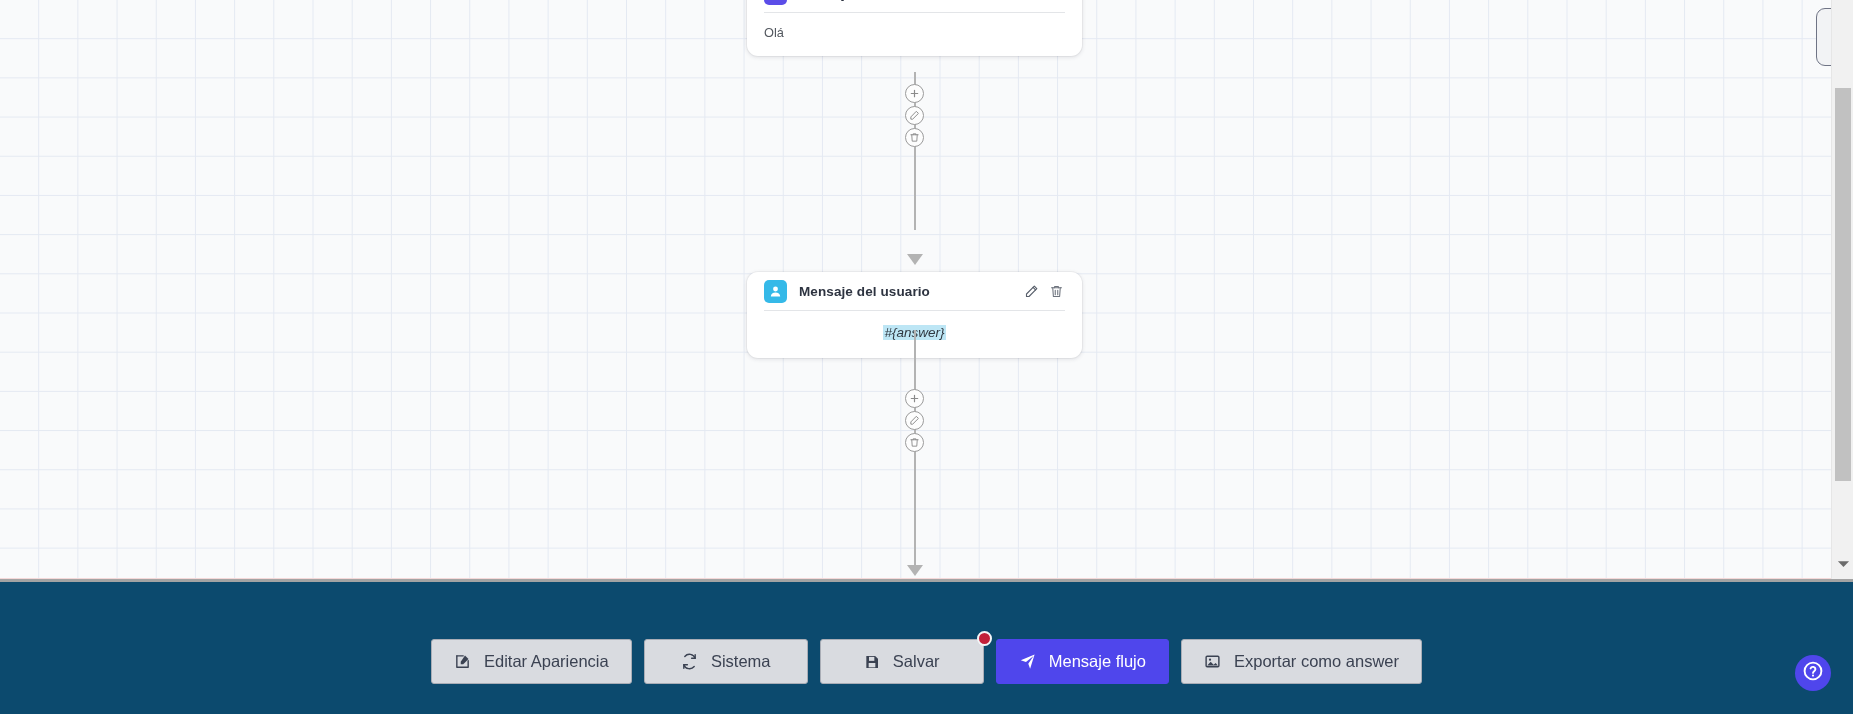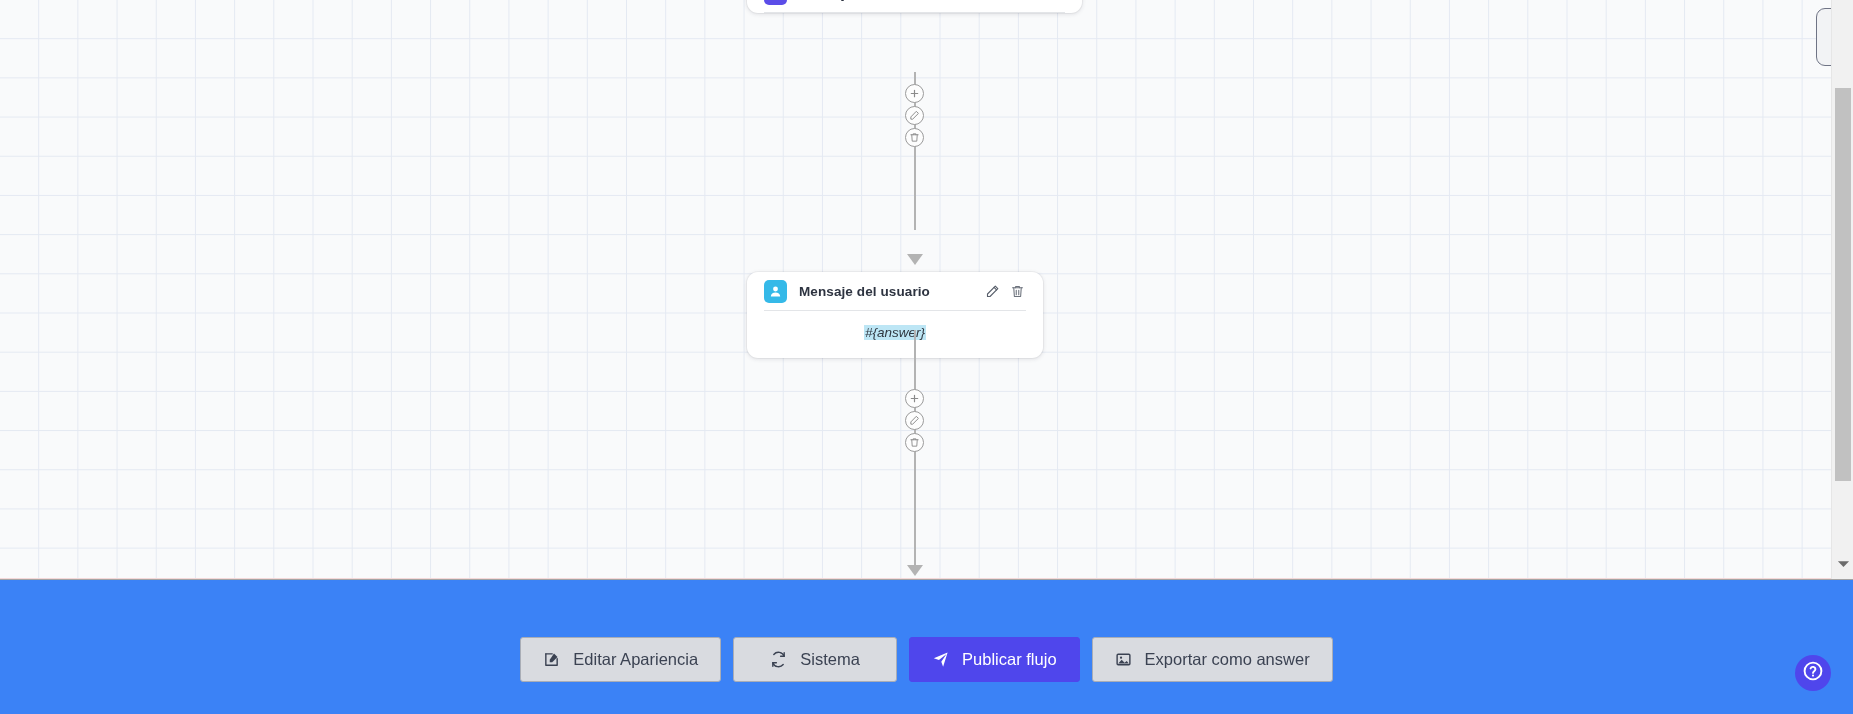--- a/index.html
+++ b/index.html
@@ -173,22 +173,22 @@
     width: 22px; height: 22px;
     display: flex; align-items: center; justify-content: center;
     cursor: pointer;
   }
 
   
   #bottombar {
     position: absolute;
     left: 0; top: 579px;
     width: 1853px; height: 135px;
-    background: #3b82f6;
-    border-top: 1px solid #a3a3a3;
+    background: #0c4a6e;
+    border-top: 3px solid #a3a3a3;
   }
 
   #toolbar {
     position: absolute;
     left: 0; top: 57px;
     width: 1853px;
     display: flex;
     justify-content: center;
     align-items: center;
     gap: 12px;
@@ -275,20 +275,21 @@
             <svg width="15" height="15" viewBox="0 0 24 24" fill="none" stroke="#6c727c" stroke-width="1.7" stroke-linecap="round" stroke-linejoin="round">
               <path d="M4 6h16"></path>
               <path d="M9 6V4h6v2"></path>
               <path d="M6 6l1 14h10l1-14"></path>
               <path d="M10 10v7M14 10v7"></path>
             </svg>
           </span>
         </span>
       </div>
       <div class="node-divider"></div>
+      <div class="node-body">Olá</div>
     </div>
 
     <div class="conn-line" style="left:914px; top:72px; height:158px;"></div>
     <div class="conn-arrow" style="left:907px; top:254px;"></div>
     <div class="conn-btns" style="left:905px; top:84px;">
       <span class="conn-btn">
         <svg width="11" height="11" viewBox="0 0 24 24" stroke="#8a8a8a" stroke-width="2.6" stroke-linecap="round">
           <path d="M12 5v14M5 12h14"></path>
         </svg>
       </span>
@@ -299,21 +300,21 @@
       </span>
       <span class="conn-btn">
         <svg width="11" height="11" viewBox="0 0 24 24" fill="none" stroke="#8a8a8a" stroke-width="2" stroke-linecap="round" stroke-linejoin="round">
           <path d="M4 6h16"></path>
           <path d="M9 6V4h6v2"></path>
           <path d="M6 6l1 14h10l1-14"></path>
         </svg>
       </span>
     </div>
 
-    <div class="node" id="node-user" style="left:747px; top:272px; width:296px;">
+    <div class="node" id="node-user" style="left:747px; top:272px; width:335px;">
       <div class="node-head">
         <span class="node-icon" style="background:#35b9e8;">
           <svg width="15" height="15" viewBox="0 0 24 24" fill="#ffffff">
             <circle cx="12" cy="8" r="3.9"></circle>
             <path d="M4.5 20c0-4.2 3.4-6.4 7.5-6.4s7.5 2.2 7.5 6.4z"></path>
           </svg>
         </span>
         <span class="node-title">Mensaje del usuario</span>
         <span class="node-actions">
           <span class="act">
@@ -393,29 +394,40 @@
           <svg width="17" height="17" viewBox="0 0 24 24" fill="none" stroke="#3b4252" stroke-width="2" stroke-linecap="round" stroke-linejoin="round">
             <path d="M20 7.5a8.5 8.5 0 0 0-14.6-2.6"></path>
             <path d="M4 16.5a8.5 8.5 0 0 0 14.6 2.6"></path>
             <path d="M20 2.5v5h-5"></path>
               <path d="M4 21.5v-5h5"></path>
           </svg>
         </span>
         <span>Sistema</span>
       </button>
 
+      <button class="tbtn">
+        <span class="badge-dot"></span>
+        <span class="tbtn-icon">
+          <svg width="16" height="16" viewBox="0 0 24 24" fill="#3b4252">
+            <path d="M3.5 3h13.2L21 7.3V21H3.5z"></path>
+            <rect x="7.5" y="4.3" width="8" height="6" fill="#d9dbe0"></rect>
+            <rect x="7" y="13.5" width="10" height="6.5" fill="#d9dbe0"></rect>
+          </svg>
+        </span>
+        <span>Salvar</span>
+      </button>
 
 
       <button class="tbtn primary">
         <span class="tbtn-icon">
           <svg width="17" height="17" viewBox="0 0 24 24" fill="#ffffff">
             <path d="M22 2L2.5 10.2l7.3 2.6L20.5 4.2l-7.4 10.8 2.6 7.2z"></path>
           </svg>
         </span>
-        <span>Publicar flujo</span>
+        <span>Mensaje flujo</span>
       </button>
 
       <button class="tbtn">
         <span class="tbtn-icon">
           <svg width="17" height="17" viewBox="0 0 24 24" fill="none" stroke="#3b4252" stroke-width="2">
             <rect x="3" y="4.5" width="18" height="15" rx="1.5"></rect>
             <circle cx="8.5" cy="9.5" r="1.6" fill="#3b4252" stroke="none"></circle>
             <path d="M4.5 17.5l5-5 4 4 3-2.5 3 3.5z" fill="#3b4252" stroke="none"></path>
           </svg>
         </span>

